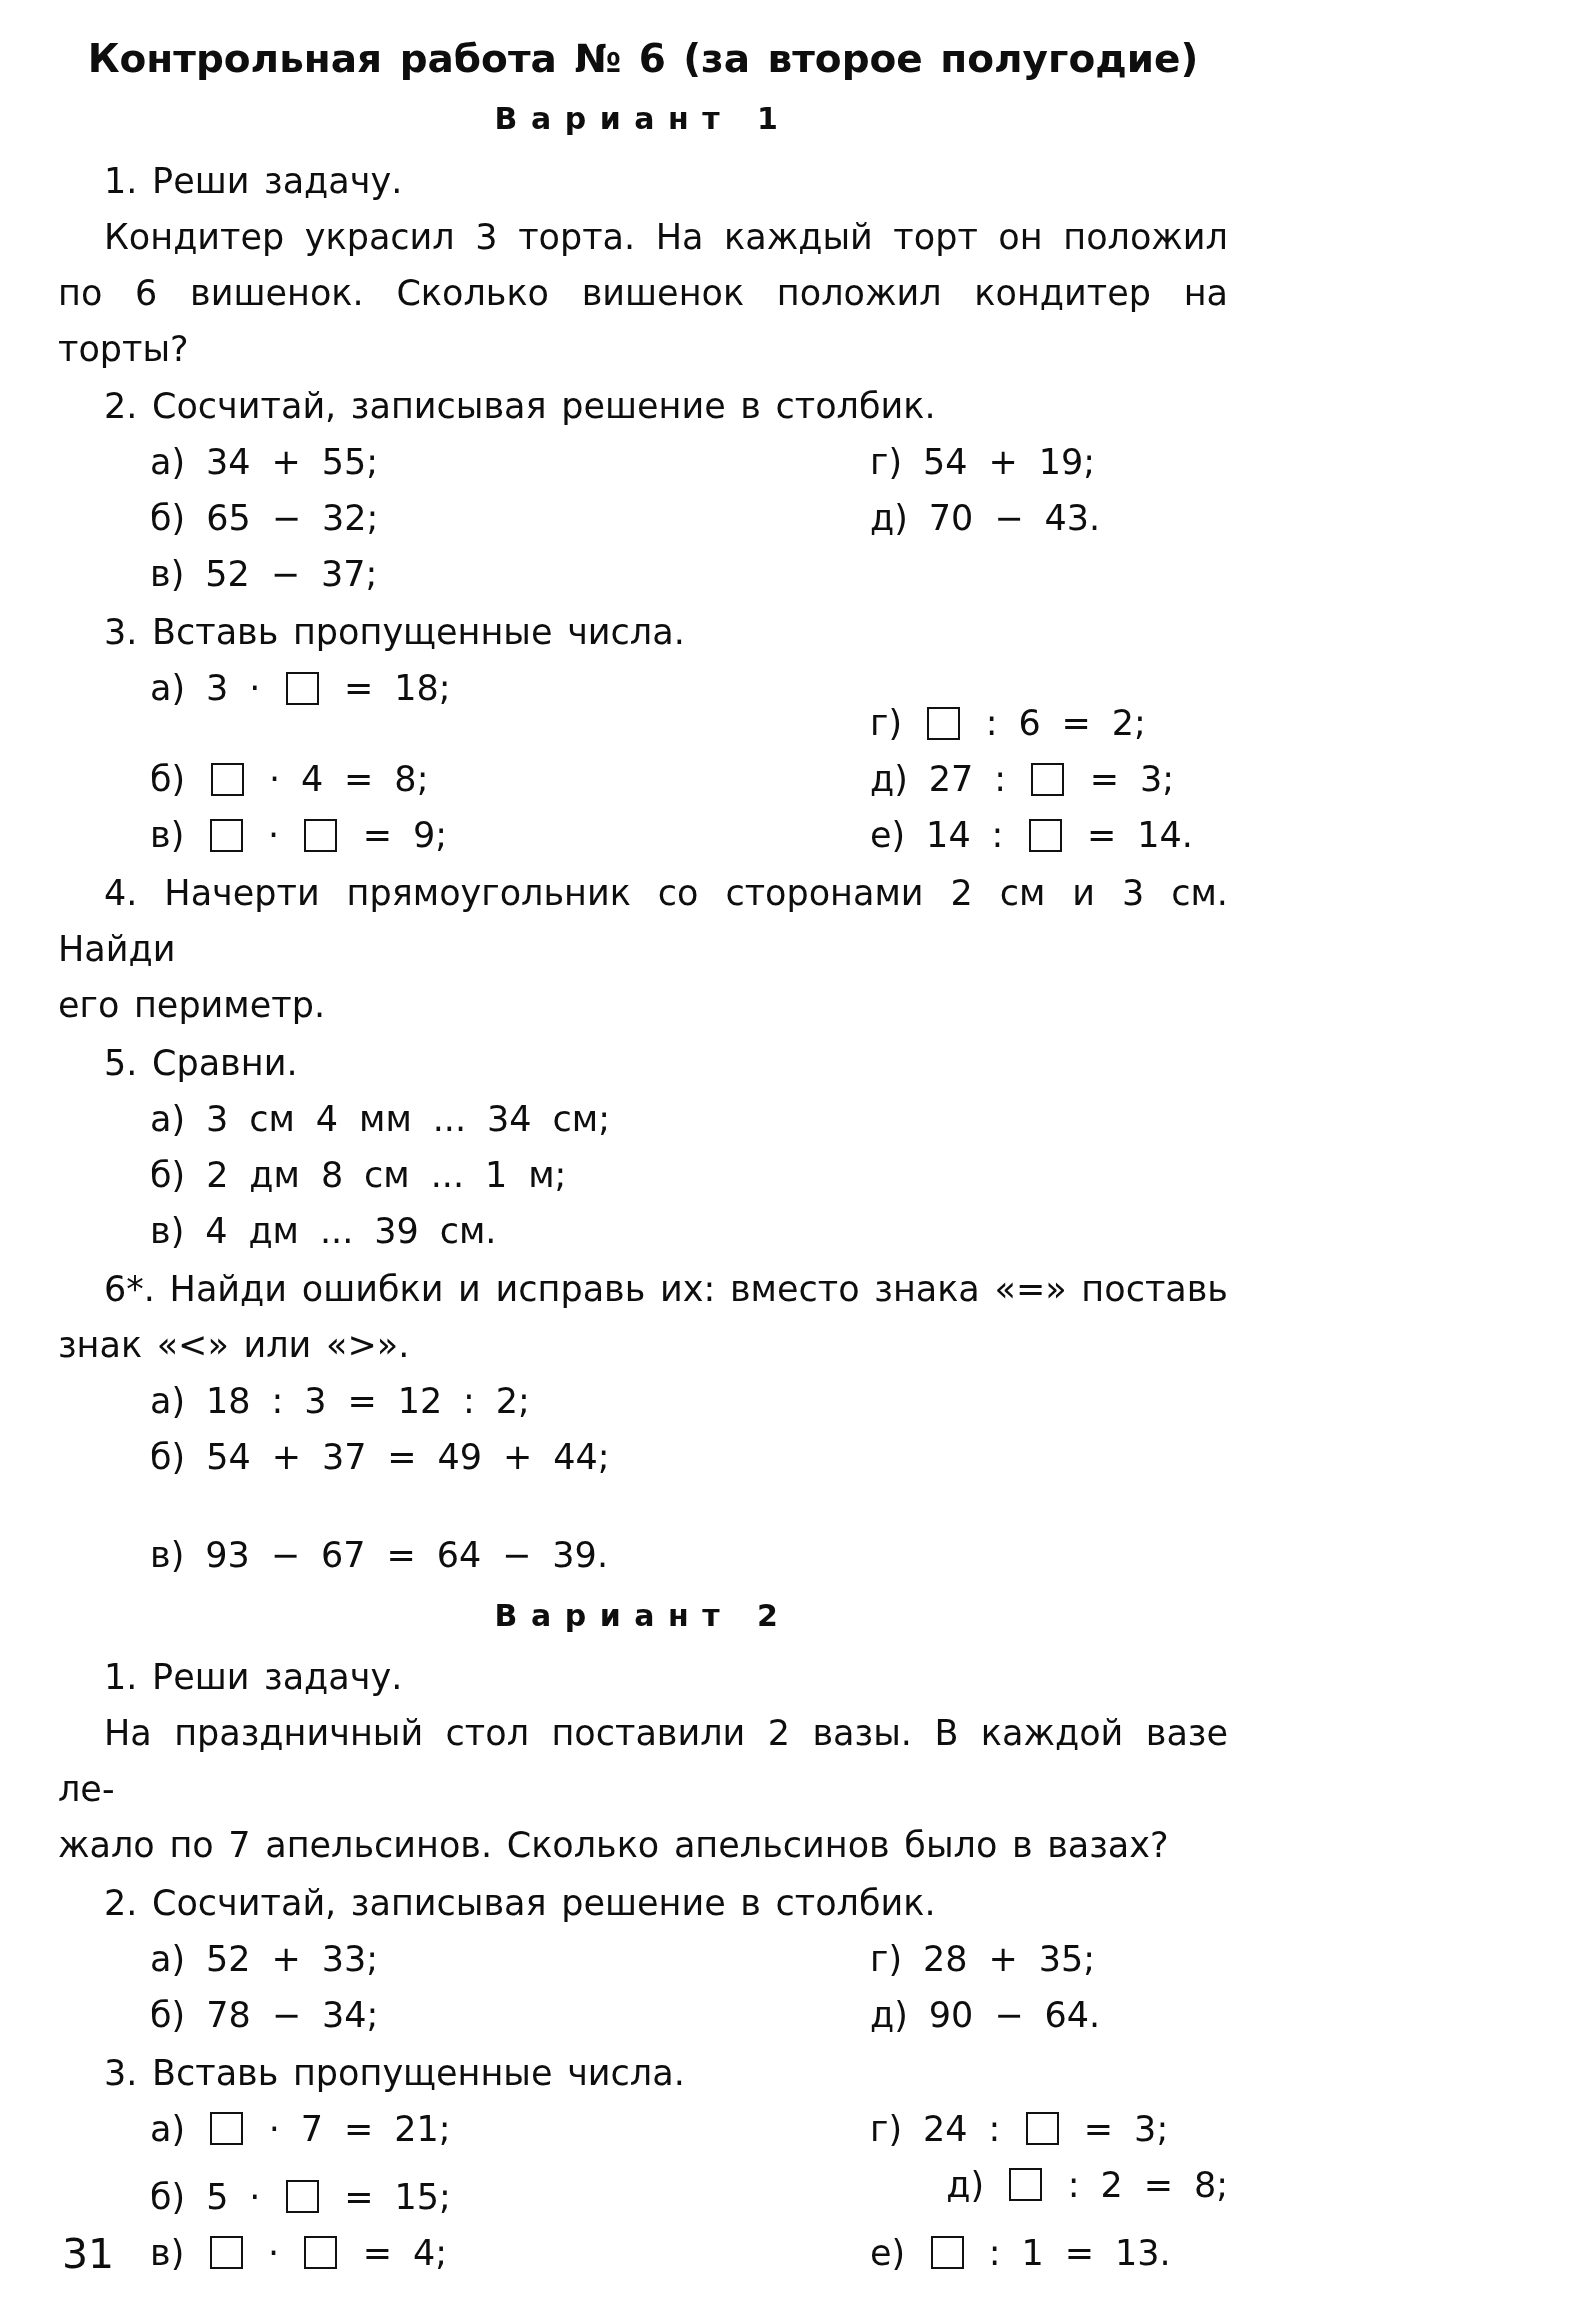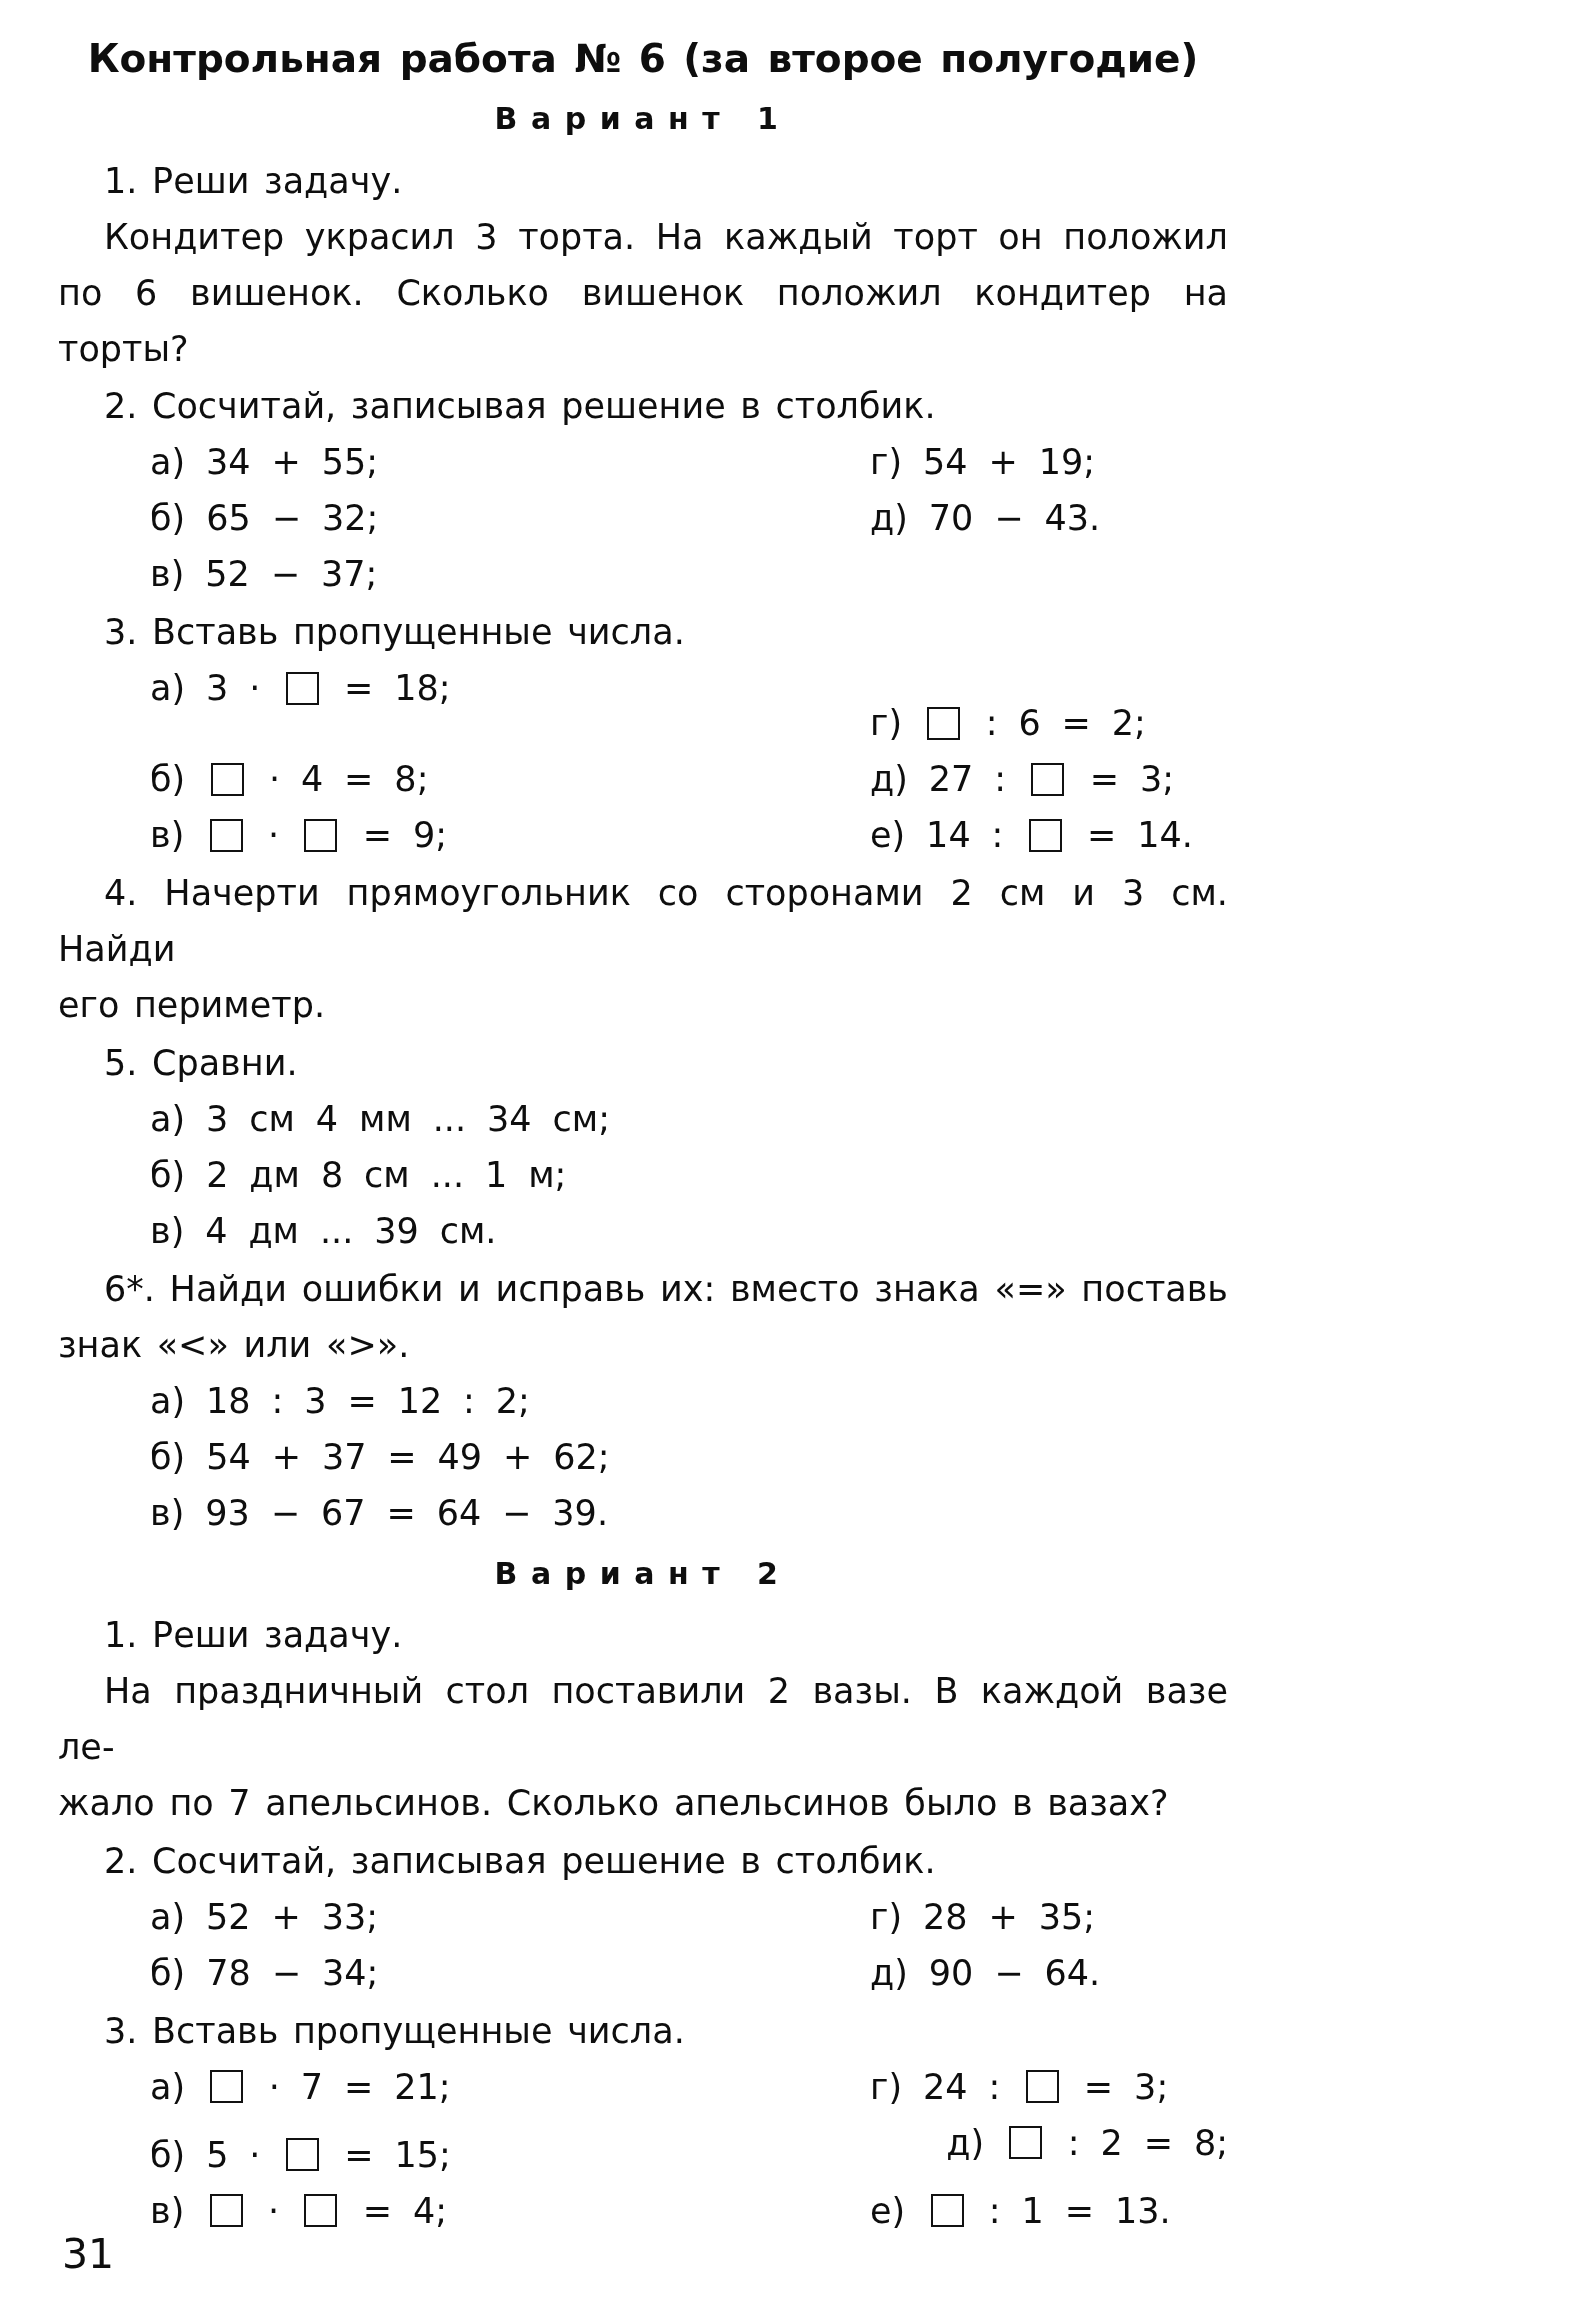--- a/index.html
+++ b/index.html
@@ -107,22 +107,22 @@
             <div class="item left" style="grid-area: 1 / 1;">а) 3 см 4 мм ... 34 см;</div>
             <div class="item left" style="grid-area: 2 / 1;">б) 2 дм 8 см ... 1 м;</div>
             <div class="item left" style="grid-area: 3 / 1;">в) 4 дм ... 39 см.</div>
           </div>
         </div>
         <div class="task">
           <div class="line indent stretch">6*. Найди ошибки и исправь их: вместо знака «=» поставь</div>
           <div class="line">знак «&lt;» или «&gt;».</div>
           <div class="cols">
             <div class="item left" style="grid-area: 1 / 1;">а) 18 : 3 = 12 : 2;</div>
-            <div class="item left" style="grid-area: 2 / 1;">б) 54 + 37 = 49 + 62;</div>
-            <div class="item left" style="grid-area: 3 / 1;">в) 93 − 67 = 64 − 39.</div>
+            <div class="item left" style="grid-area: 2 / 1;">б) 54 + 37 = 49 + 44;</div>
+            <div class="item left" style="grid-area: 3 / 1; margin-top: 42px;">в) 93 − 67 = 64 − 39.</div>
           </div>
         </div>
       </section>
       <section class="variant">
         <div class="variant-heading">Вариант 2</div>
         <div class="task">
           <div class="line indent">1. Реши задачу.</div>
           <div class="line indent stretch">На праздничный стол поставили 2 вазы. В каждой вазе ле-</div>
           <div class="line">жало по 7 апельсинов. Сколько апельсинов было в вазах?</div>
         </div>

